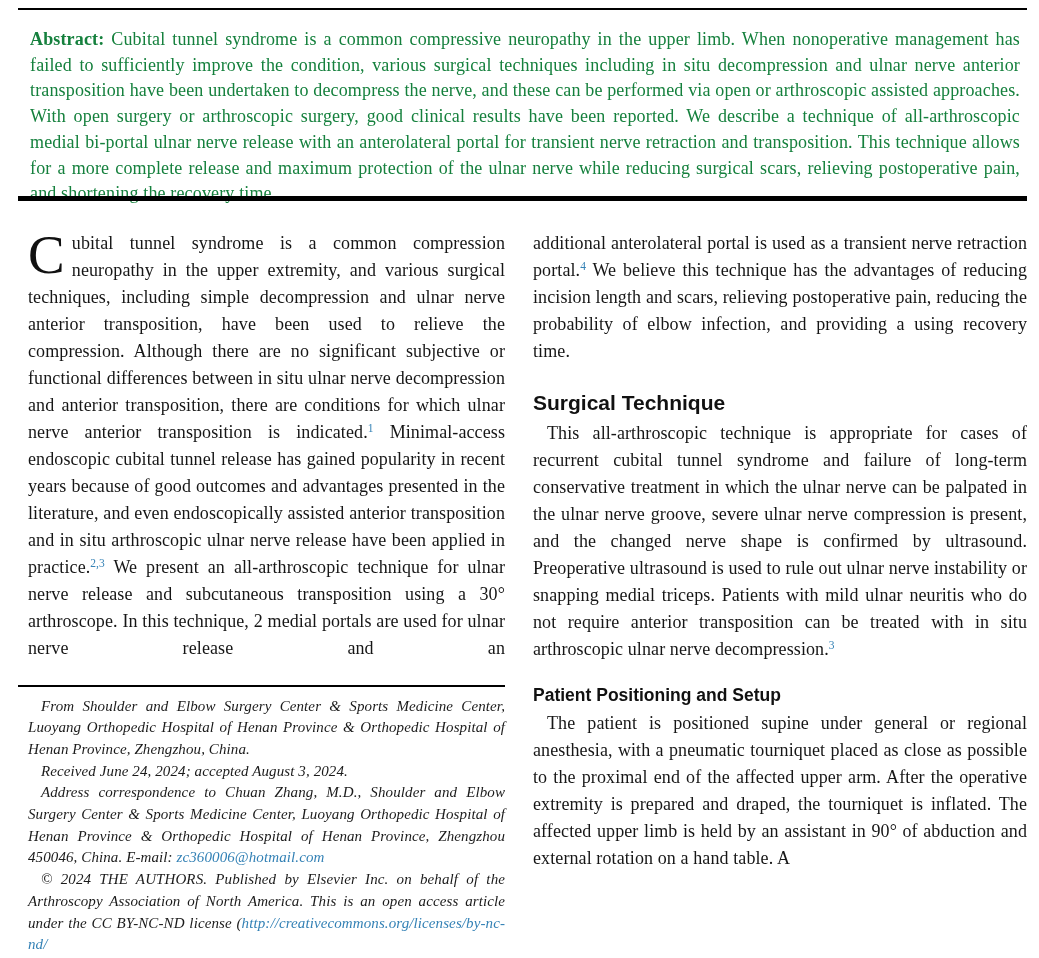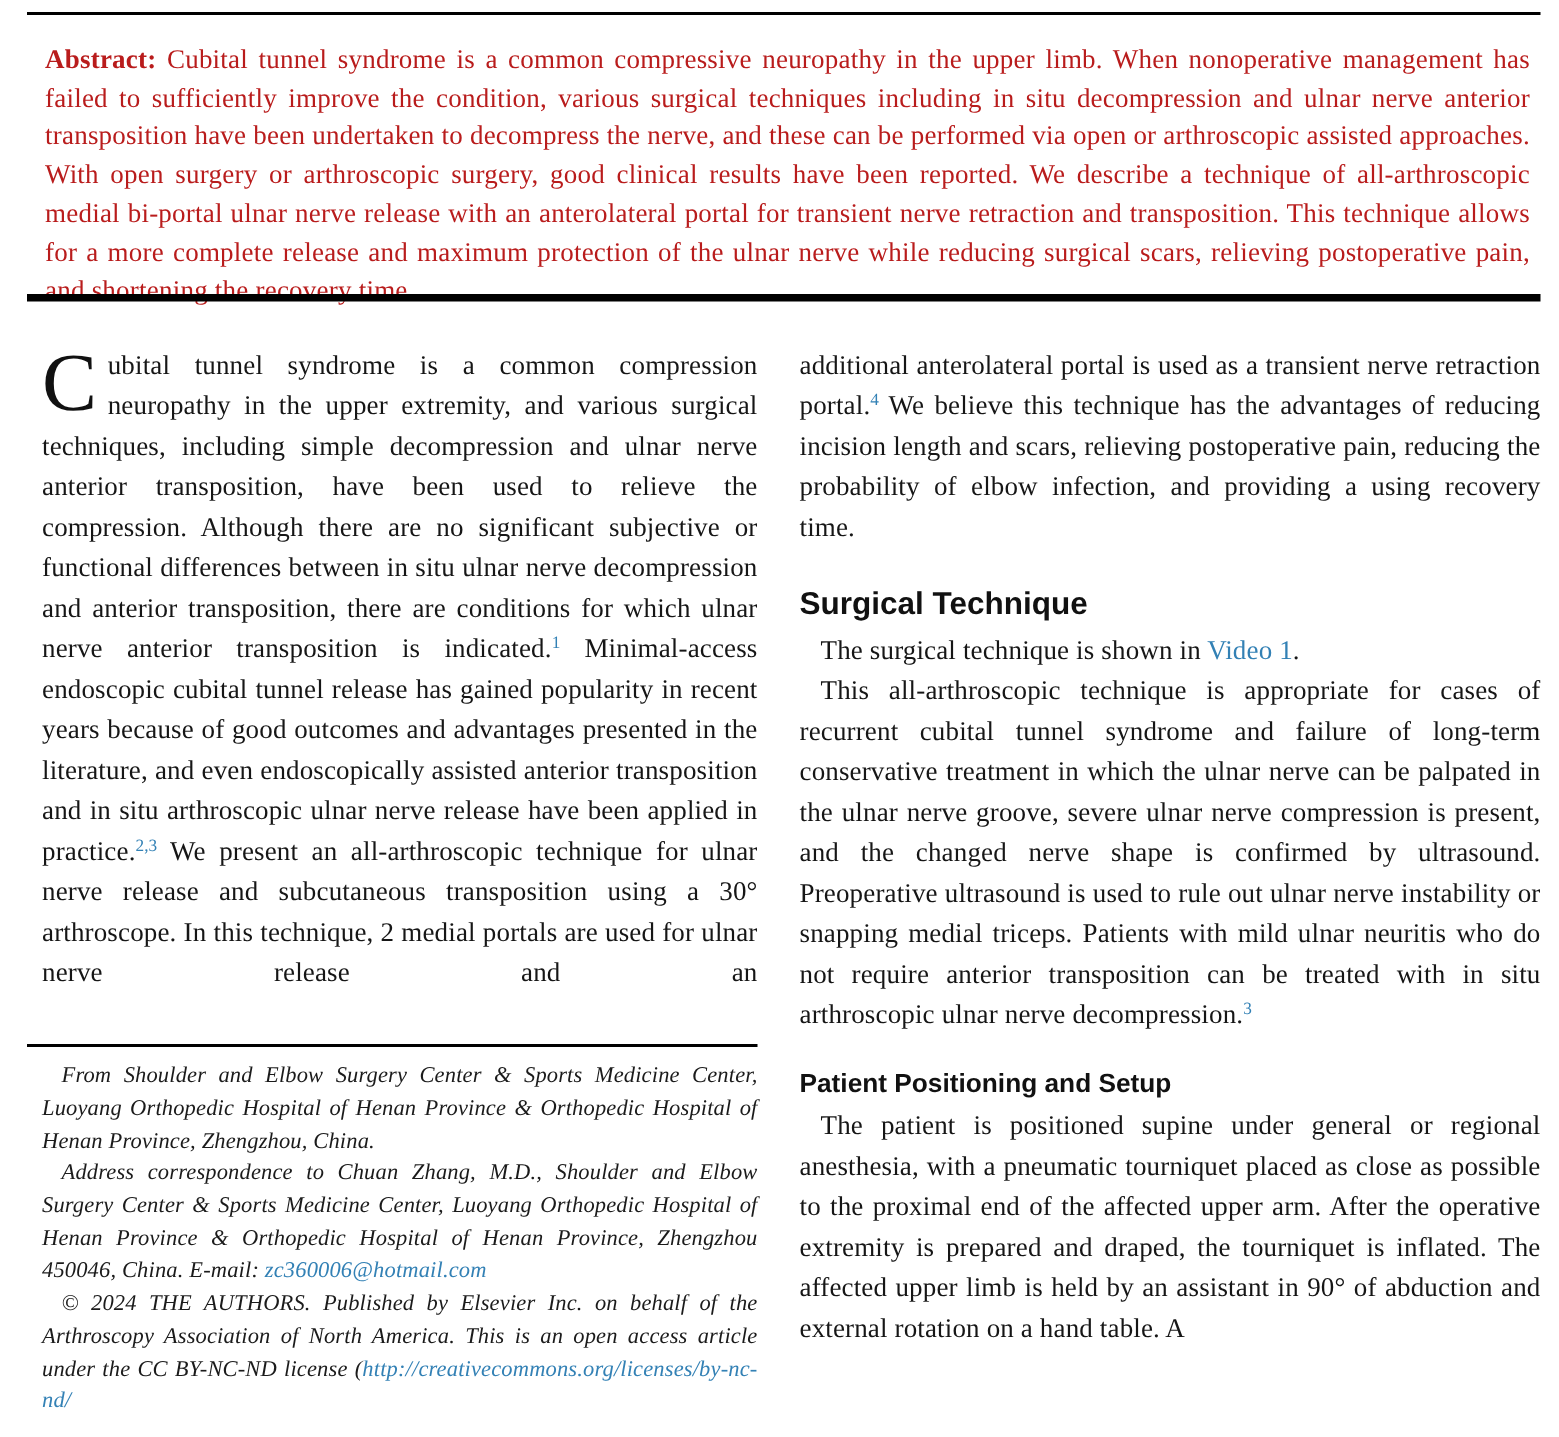--- a/index.html
+++ b/index.html
@@ -23,21 +23,21 @@
   }
   .abstract {
     position: absolute;
     left: 30px;
     width: 990px;
     top: 27px;
     font-size: 18px;
     line-height: 25.7px;
     letter-spacing: 0.15px;
     text-align: justify;
-    color: #b91c1c;
+    color: #15803d;
   }
   .abstract b { font-weight: bold; }
   .thick-rule {
     position: absolute;
     left: 18px;
     width: 1009px;
     top: 196px;
     height: 5px;
     background: #000;
   }
@@ -92,21 +92,21 @@
   .sub-heading {
     font-family: "Liberation Sans", sans-serif;
     font-weight: bold;
     font-size: 17.5px;
     text-align: left;
     color: #111;
     margin: 22px 0 4px 0;
   }
   .footnote {
     margin-top: auto;
-    padding-bottom: 12px;
+    padding-bottom: 2px;
   }
   .footnote-rule {
     height: 2px;
     background: #000;
     margin-left: -10px;
     margin-bottom: 9px;
   }
   .fn {
     font-size: 15px;
     line-height: 21.7px;
@@ -129,31 +129,31 @@
   <div class="thick-rule"></div>
 
   <div class="columns">
 
     <div class="col-left">
       <p class="body-text justify-last"><span class="dropcap">C</span><span>ubital tunnel syndrome is a common compression neuropathy in the upper extremity, and various surgical techniques, including simple decompression and ulnar nerve anterior transposition, have been used to relieve the compression. Although there are no significant subjective or functional differences between in situ ulnar nerve decompression and anterior transposition, there are conditions for which ulnar nerve anterior transposition is indicated.</span><sup class="ref">1</sup><span> Minimal-access endoscopic cubital tunnel release has gained popularity in recent years because of good outcomes and advantages presented in the literature, and even endoscopically assisted anterior transposition and in situ arthroscopic ulnar nerve release have been applied in practice.</span><sup class="ref">2,3</sup><span> We present an all-arthroscopic technique for ulnar nerve release and subcutaneous transposition using a 30° arthroscope. In this technique, 2 medial portals are used for ulnar nerve release and an</span></p>
 
       <div class="footnote">
         <div class="footnote-rule"></div>
         <p class="fn">From Shoulder and Elbow Surgery Center &amp; Sports Medicine Center, Luoyang Orthopedic Hospital of Henan Province &amp; Orthopedic Hospital of Henan Province, Zhengzhou, China.</p>
+        <p class="fn">Received June 24, 2024; accepted August 3, 2024.</p>
         <p class="fn"><span>Address correspondence to Chuan Zhang, M.D., Shoulder and Elbow Surgery Center &amp; Sports Medicine Center, Luoyang Orthopedic Hospital of Henan Province &amp; Orthopedic Hospital of Henan Province, Zhengzhou 450046, China. E-mail: </span><span class="link">zc360006@hotmail.com</span></p>
         <p class="fn"><span>© 2024 THE AUTHORS. Published by Elsevier Inc. on behalf of the Arthroscopy Association of North America. This is an open access article under the CC BY-NC-ND license (</span><span class="link">http://creativecommons.org/licenses/by-nc-nd/</span></p>
       </div>
     </div>
 
     <div class="col-right">
       <p class="body-text"><span>additional anterolateral portal is used as a transient nerve retraction portal.</span><sup class="ref">4</sup><span> We believe this technique has the advantages of reducing incision length and scars, relieving postoperative pain, reducing the probability of elbow infection, and providing a using recovery time.</span></p>
 
       <h2 class="section-heading">Surgical Technique</h2>
 
-      <p class="body-text indent"><span>The surgical technique is shown in </span><span class="link">Video 1</span><span>.</span></p>
 
 
       <p class="body-text indent"><span>This all-arthroscopic technique is appropriate for cases of recurrent cubital tunnel syndrome and failure of long-term conservative treatment in which the ulnar nerve can be palpated in the ulnar nerve groove, severe ulnar nerve compression is present, and the changed nerve shape is confirmed by ultrasound. Preoperative ultrasound is used to rule out ulnar nerve instability or snapping medial triceps. Patients with mild ulnar neuritis who do not require anterior transposition can be treated with in situ arthroscopic ulnar nerve decompression.</span><sup class="ref">3</sup></p>
 
       <h3 class="sub-heading">Patient Positioning and Setup</h3>
 
       <p class="body-text indent">The patient is positioned supine under general or regional anesthesia, with a pneumatic tourniquet placed as close as possible to the proximal end of the affected upper arm. After the operative extremity is prepared and draped, the tourniquet is inflated. The affected upper limb is held by an assistant in 90° of abduction and external rotation on a hand table. A</p>
     </div>
 
   </div>

